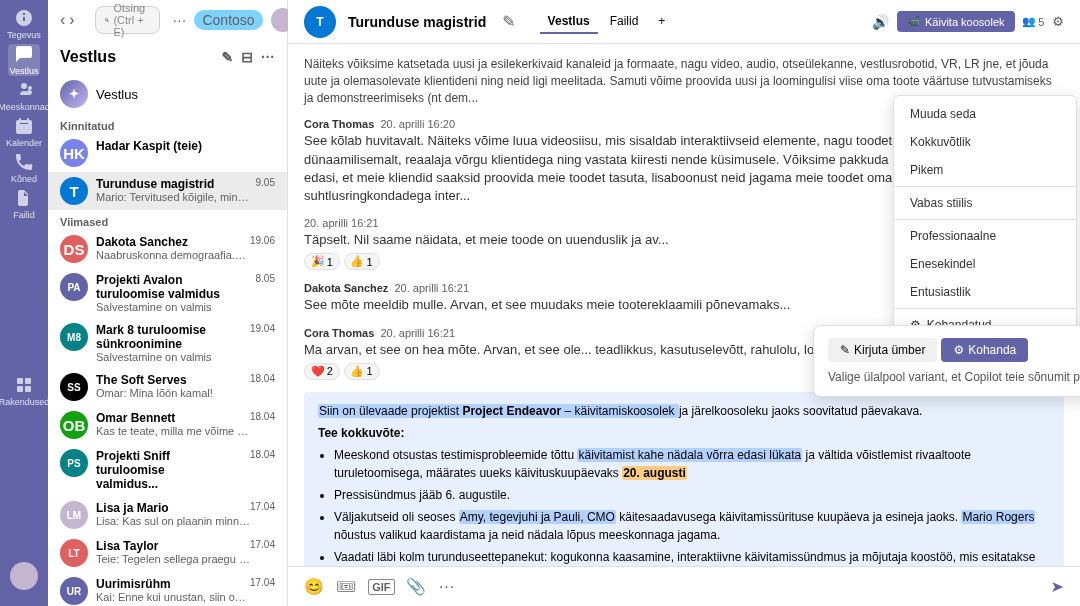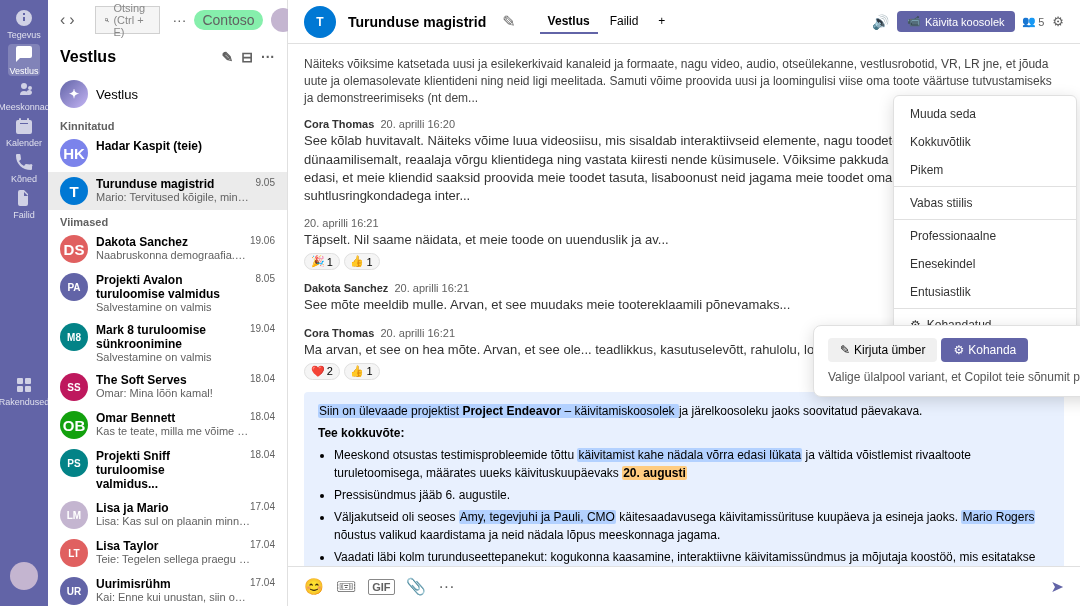--- a/index.html
+++ b/index.html
@@ -119,30 +119,30 @@
       gap: 12px;
       background: #fff;
       flex-shrink: 0;
     }
     .nav-arrows { display: flex; gap: 4px; }
     .nav-arrows button { background: none; border: none; cursor: pointer; font-size: 16px; color: #616161; }
     .search-box {
       flex: 1; max-width: 400px;
       height: 28px;
       border: 1px solid #d0d0d0;
-      border-radius: 0;
+      border-radius: 8px;
       padding: 0 8px;
       font-size: 12px;
       color: #616161;
       display: flex; align-items: center; gap: 4px;
     }
     .top-right { margin-left: auto; display: flex; align-items: center; gap: 8px; }
     .top-right span { cursor: pointer; color: #616161; font-size: 14px; }
     .account-pill {
-      background: #86efac; border-radius: 12px;
+      background: #7dd3fc; border-radius: 12px;
       padding: 2px 8px; font-size: 11px;
       display: flex; align-items: center; gap: 4px;
     }
     .top-avatar { width: 24px; height: 24px; border-radius: 50%; background: #c4b5d0; }
 
     
     .channel-header {
       height: 44px;
       display: flex;
       align-items: center;
@@ -407,21 +407,21 @@
     <div class="chat-info">
       <div class="chat-name">
         <span>Mark 8 turuloomise sünkroonimine</span>
         <span class="time">19.04</span>
       </div>
       <div class="chat-preview">Salvestamine on valmis</div>
     </div>
   </div>
 
   <div class="chat-item">
-    <div class="avatar" style="background:#be185d; font-size:10px;">SS</div>
+    <div class="avatar" style="background:#000000; font-size:10px;">SS</div>
     <div class="chat-info">
       <div class="chat-name">
         <span>The Soft Serves</span>
         <span class="time">18.04</span>
       </div>
       <div class="chat-preview">Omar: Mina lõön kamal!</div>
     </div>
   </div>
 
   <div class="chat-item">

